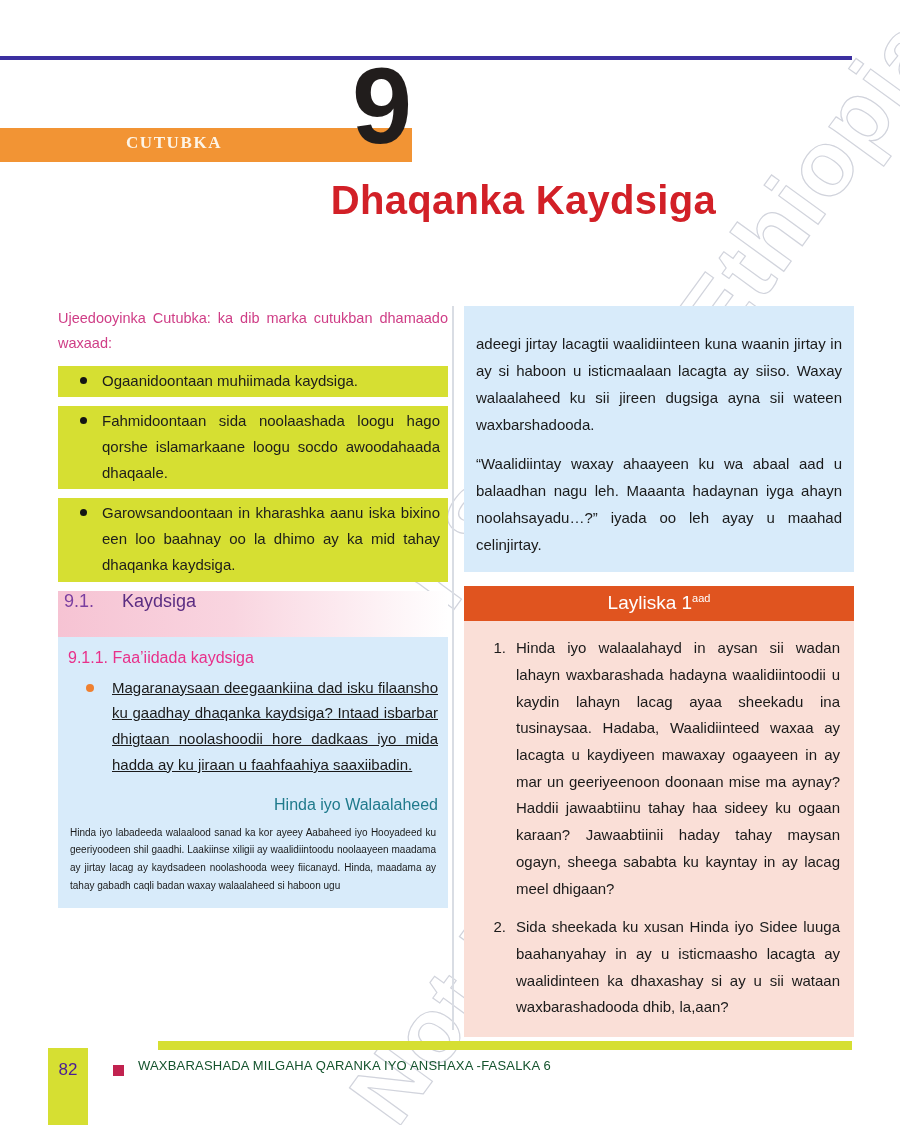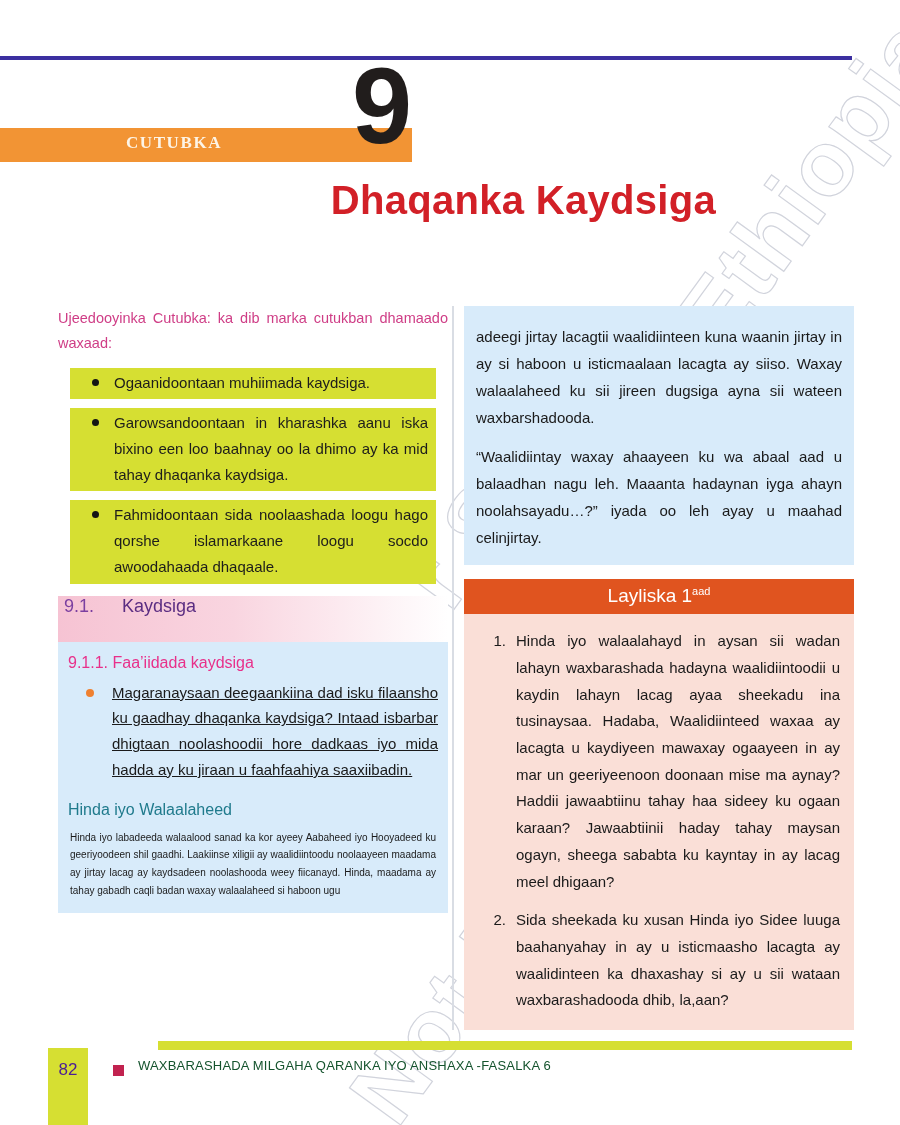--- a/index.html
+++ b/index.html
@@ -122,21 +122,21 @@
 
   
   .objectives-intro {
     color: #cf3d86;
     font-size: 14.5px;
     line-height: 1.72;
     text-align: justify;
     margin: 0 0 10px 0;
   }
 
-  .obj-list { margin: 12px; padding: 0; list-style: none; }
+  .obj-list { margin: 0; padding: 0; list-style: none; }
   .obj-item {
     background: #d6df32;
     position: relative;
     padding: 2px 8px 3px 44px;
     margin-bottom: 9px;
     font-size: 15px;
     line-height: 1.74;
     text-align: justify;
     color: #1d1d1b;
   }
@@ -182,40 +182,40 @@
   .blue-bullet .dot {
     position: absolute;
     left: 18px;
     top: 9px;
     width: 8px;
     height: 8px;
     border-radius: 50%;
     background: #ef8030;
   }
   .story-title {
-    text-align: left;
+    text-align: right;
     color: #1f7a8c;
     font-size: 16px;
     margin: 18px 0 10px 0;
   }
   .story-body {
     font-size: 10px;
     line-height: 1.76;
     text-align: justify;
     margin: 0;
     padding: 0 2px;
   }
 
   
   .r-blue-box {
     background: #d8ebfa;
     padding: 12px 12px 14px 12px;
   }
   .r-blue-box p {
-    margin: 5px 0 12px 0;
+    margin: 12px 0 12px 0;
     font-size: 15px;
     line-height: 1.8;
     text-align: justify;
   }
   .r-blue-box p:last-child { margin-bottom: 0; }
 
   .exercise-header {
     margin-top: 14px;
     background: #e0541f;
     color: #ffffff;
@@ -321,25 +321,25 @@
 
     <p class="objectives-intro">Ujeedooyinka Cutubka: ka dib marka cutukban dhamaado waxaad:</p>
 
     <ul class="obj-list">
       <li class="obj-item">
         <span class="dot"></span>
         <span>Ogaanidoontaan muhiimada kaydsiga.</span>
       </li>
       <li class="obj-item">
         <span class="dot"></span>
-        <span>Garowsandoontaan in kharashka aanu iska bixino een loo baahnay oo la dhimo ay ka mid tahay dhaqanka kaydsiga.</span>
+        <span>Fahmidoontaan sida noolaashada loogu hago qorshe islamarkaane loogu socdo awoodahaada dhaqaale.</span>
       </li>
       <li class="obj-item">
         <span class="dot"></span>
-        <span>Fahmidoontaan sida noolaashada loogu hago qorshe islamarkaane loogu socdo awoodahaada dhaqaale.</span>
+        <span>Garowsandoontaan in kharashka aanu iska bixino een loo baahnay oo la dhimo ay ka mid tahay dhaqanka kaydsiga.</span>
       </li>
     </ul>
 
     <div class="sec-bar">
       <span class="num">9.1.</span>
       <span class="label">Kaydsiga</span>
     </div>
 
     <div class="blue-box">
       <p class="subsec-title">9.1.1. Faa’iidada kaydsiga</p>

